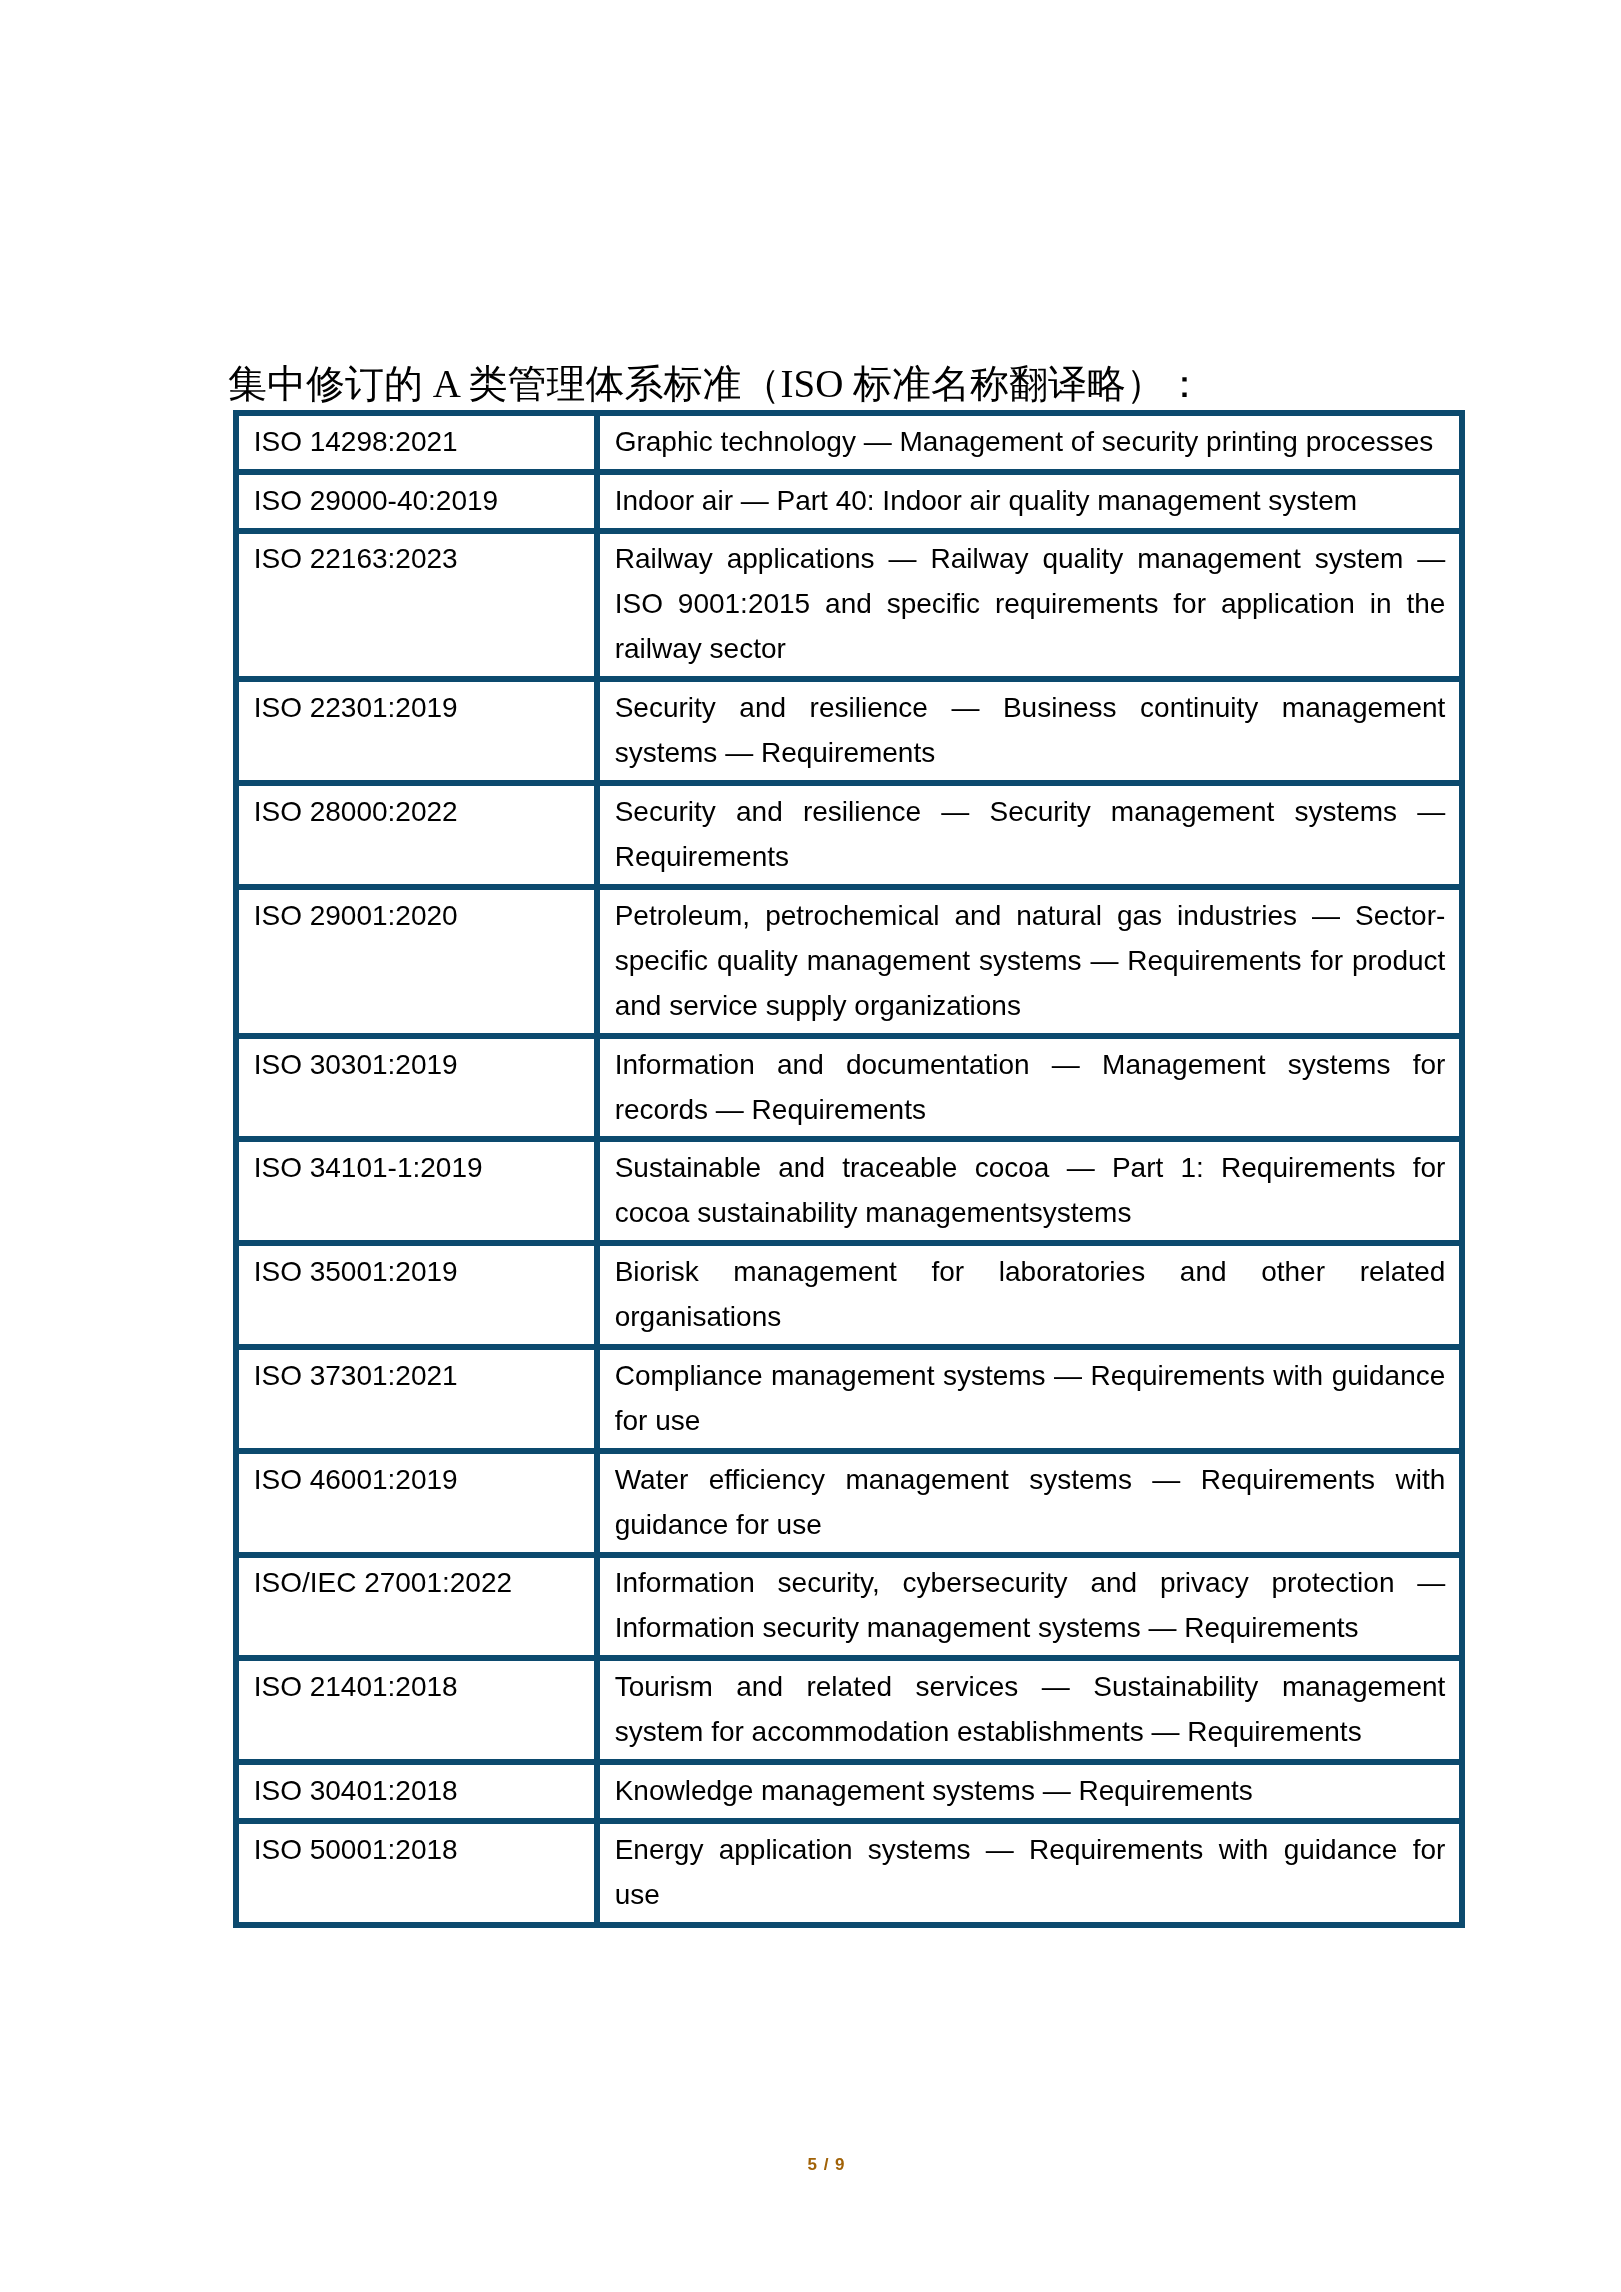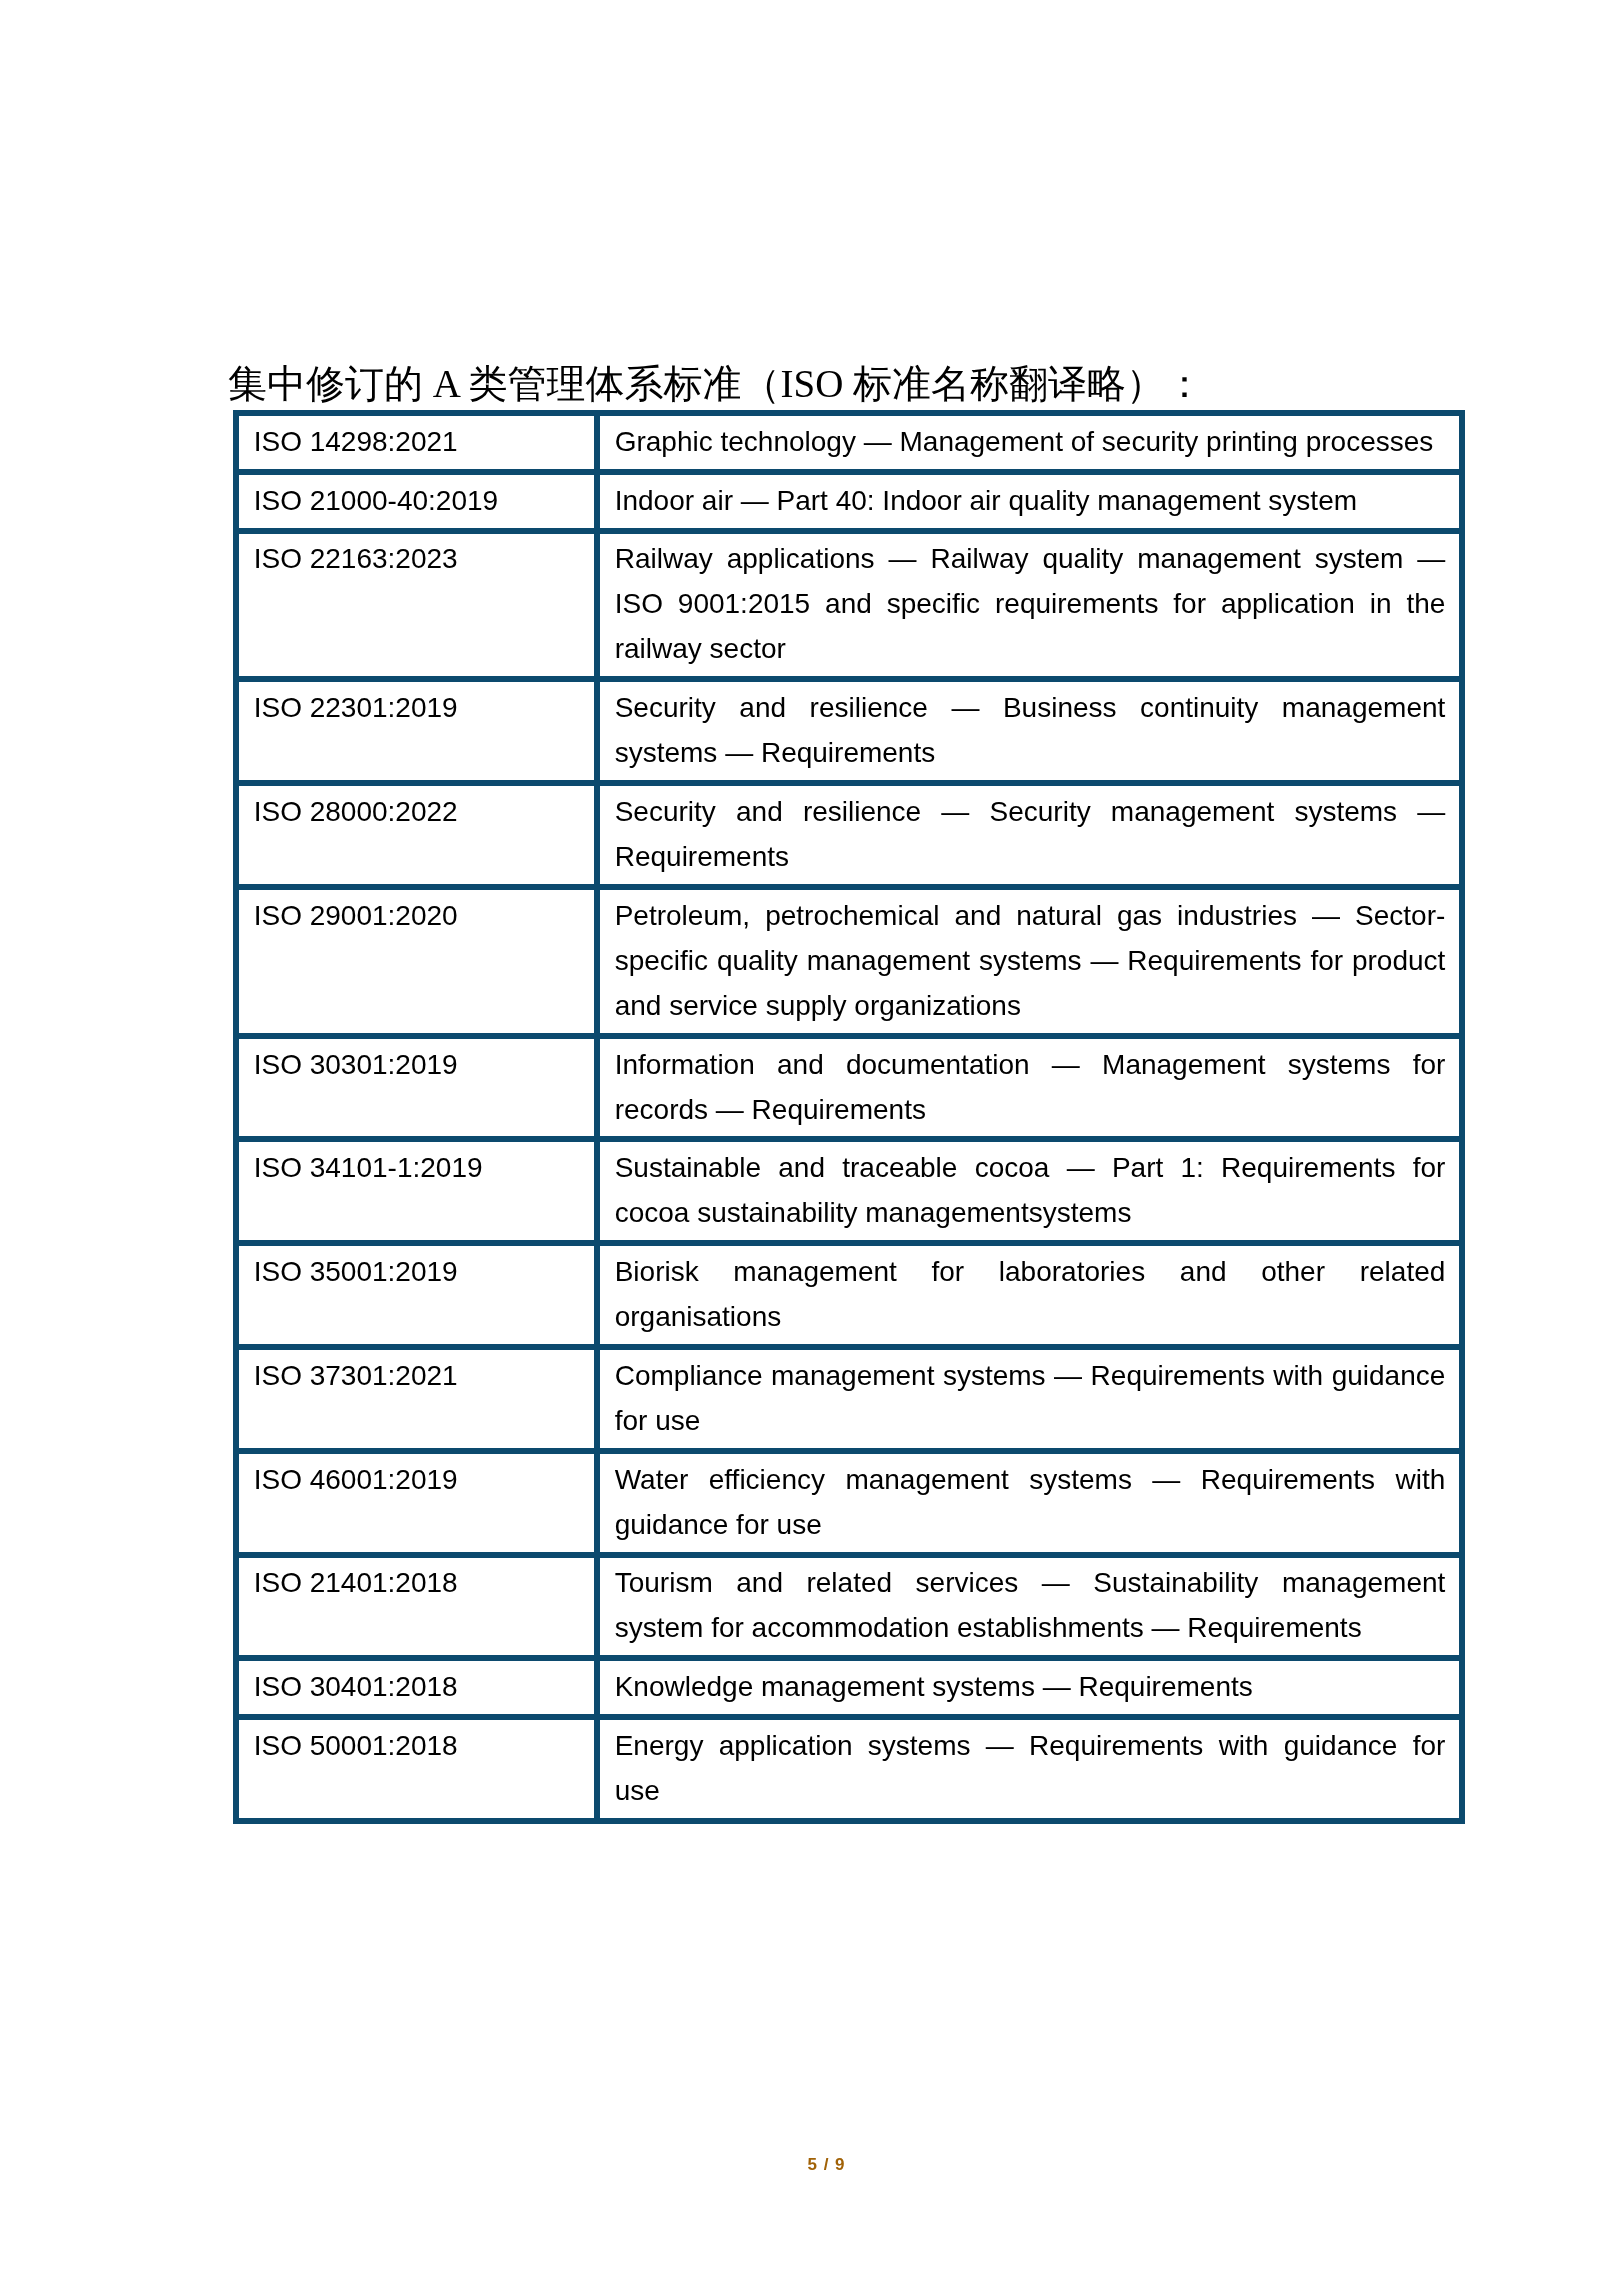--- a/index.html
+++ b/index.html
@@ -76,21 +76,21 @@
     <colgroup>
       <col style="width:361px">
       <col>
     </colgroup>
     <tbody>
         <tr>
       <td class="iso-code-cell">ISO 14298:2021</td>
       <td class="iso-title-cell">Graphic technology — Management of security printing processes</td>
     </tr>
         <tr>
-      <td class="iso-code-cell">ISO 21000-40:2019</td>
+      <td class="iso-code-cell">ISO 29000-40:2019</td>
       <td class="iso-title-cell">Indoor air — Part 40: Indoor air quality management system</td>
     </tr>
         <tr>
       <td class="iso-code-cell">ISO 22163:2023</td>
       <td class="iso-title-cell">Railway applications — Railway quality management system — ISO 9001:2015 and specific requirements for application in the railway sector</td>
     </tr>
         <tr>
       <td class="iso-code-cell">ISO 22301:2019</td>
       <td class="iso-title-cell">Security and resilience — Business continuity management systems — Requirements</td>
     </tr>
@@ -116,20 +116,24 @@
     </tr>
         <tr>
       <td class="iso-code-cell">ISO 37301:2021</td>
       <td class="iso-title-cell">Compliance management systems — Requirements with guidance for use</td>
     </tr>
         <tr>
       <td class="iso-code-cell">ISO 46001:2019</td>
       <td class="iso-title-cell">Water efficiency management systems — Requirements with guidance for use</td>
     </tr>
         <tr>
+      <td class="iso-code-cell">ISO/IEC 27001:2022</td>
+      <td class="iso-title-cell">Information security, cybersecurity and privacy protection — Information security management systems — Requirements</td>
+    </tr>
+        <tr>
       <td class="iso-code-cell">ISO 21401:2018</td>
       <td class="iso-title-cell">Tourism and related services — Sustainability management system for accommodation establishments — Requirements</td>
     </tr>
         <tr>
       <td class="iso-code-cell">ISO 30401:2018</td>
       <td class="iso-title-cell">Knowledge management systems — Requirements</td>
     </tr>
         <tr>
       <td class="iso-code-cell">ISO 50001:2018</td>
       <td class="iso-title-cell">Energy application systems — Requirements with guidance for use</td>

